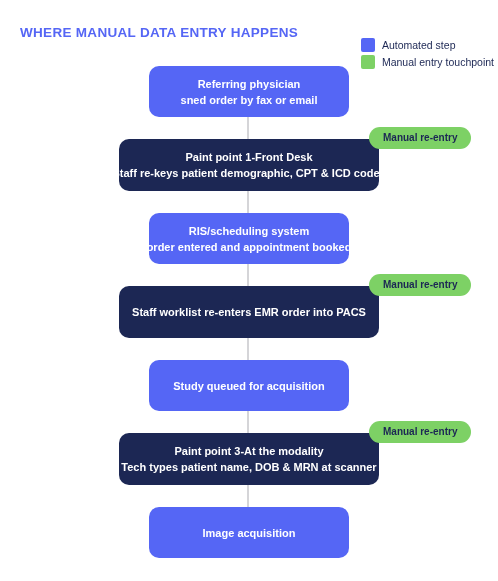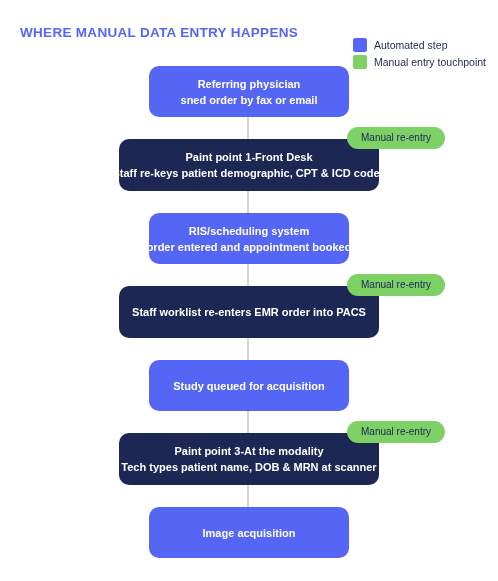--- a/index.html
+++ b/index.html
@@ -24,21 +24,21 @@
     font-weight: bold;
     letter-spacing: 0.3px;
     color: #5566F5;
     text-transform: uppercase;
     white-space: nowrap;
   }
 
   
   #legend {
     position: absolute;
-    right: 12px;
+    right: 4px;
     top: 38px;
     display: flex;
     flex-direction: column;
     gap: 3px;
   }
   .legend-row {
     display: flex;
     align-items: center;
     gap: 7px;
   }
@@ -117,25 +117,25 @@
     white-space: nowrap;
   }
   .node.automated .node-line1 {
     font-weight: bold;
   }
 
   
   .badge {
     position: absolute;
     top: -12px;
-    left: 228px;
+    left: 250px;
     background: #7DD165;
     color: #1C2754;
     font-size: 10px;
-    font-weight: normal;
+    font-weight: bold;
     padding: 6px 14px;
     border-radius: 14px;
     white-space: nowrap;
     z-index: 3;
     line-height: 1;
   }
 </style>
 </head>
 <body>
 

